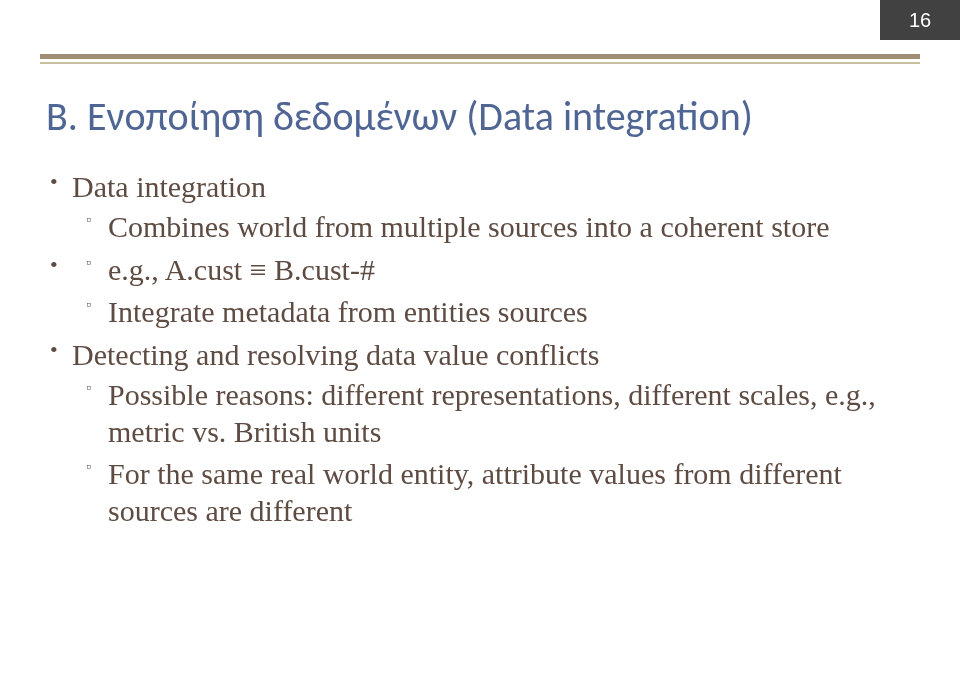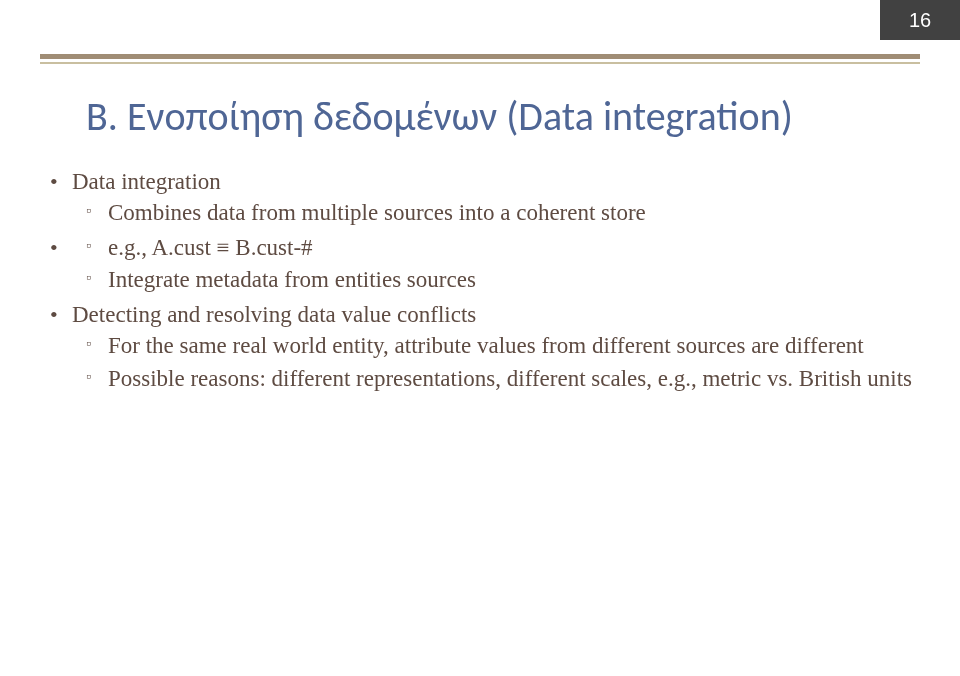--- a/index.html
+++ b/index.html
@@ -49,28 +49,27 @@
   }
   .title {
     position: absolute;
     top: 92px;
     left: 46px;
     right: 46px;
     font-size: 40px;
     color: #4f6695;
     font-family: Calibri, Arial, sans-serif;
     font-weight: 400;
-    margin-left: 40px;
   }
   .content {
     position: absolute;
     top: 168px;
     left: 48px;
     right: 48px;
-    font-size: 23px;
+    font-size: 30px;
     color: #5e4b42;
     line-height: 1.25;
   }
   ul.level1 {
     list-style: none;
     padding: 0;
     margin: 0;
   }
   ul.level1 > li {
     margin-bottom: 6px;
@@ -111,31 +110,31 @@
   <div class="page-number-box">16</div>
   <div class="top-rule"></div>
   <div class="top-rule-under"></div>
   <div class="title">B. Ενοποίηση δεδομένων (Data integration)</div>
 
   <div class="content">
     <ul class="level1">
       <li>
         <span>Data integration</span>
         <ul class="level2">
-          <li>Combines data from multiple sources into a coherent store</li>
+          <li>Combines world from multiple sources into a coherent store</li>
         </ul>
       </li>
       <li>
         <ul class="level2">
           <li>e.g., A.cust ≡ B.cust-#</li>
           <li>Integrate metadata from entities sources</li>
         </ul>
       </li>
       <li>
         <span>Detecting and resolving data value conflicts</span>
         <ul class="level2">
+          <li>Possible reasons: different representations, different scales, e.g., metric vs. British units</li>
           <li>For the same real world entity, attribute values from different sources are different</li>
-          <li>Possible reasons: different representations, different scales, e.g., metric vs. British units</li>
         </ul>
       </li>
     </ul>
   </div>
 </div>
 
 </body></html>

